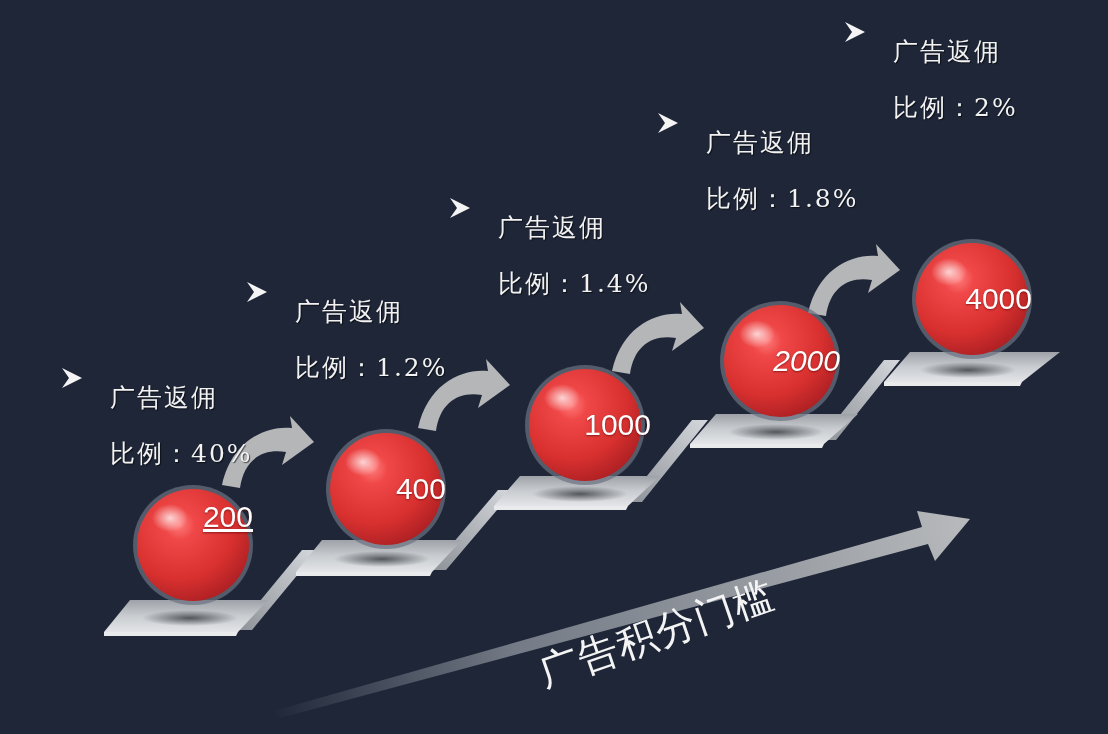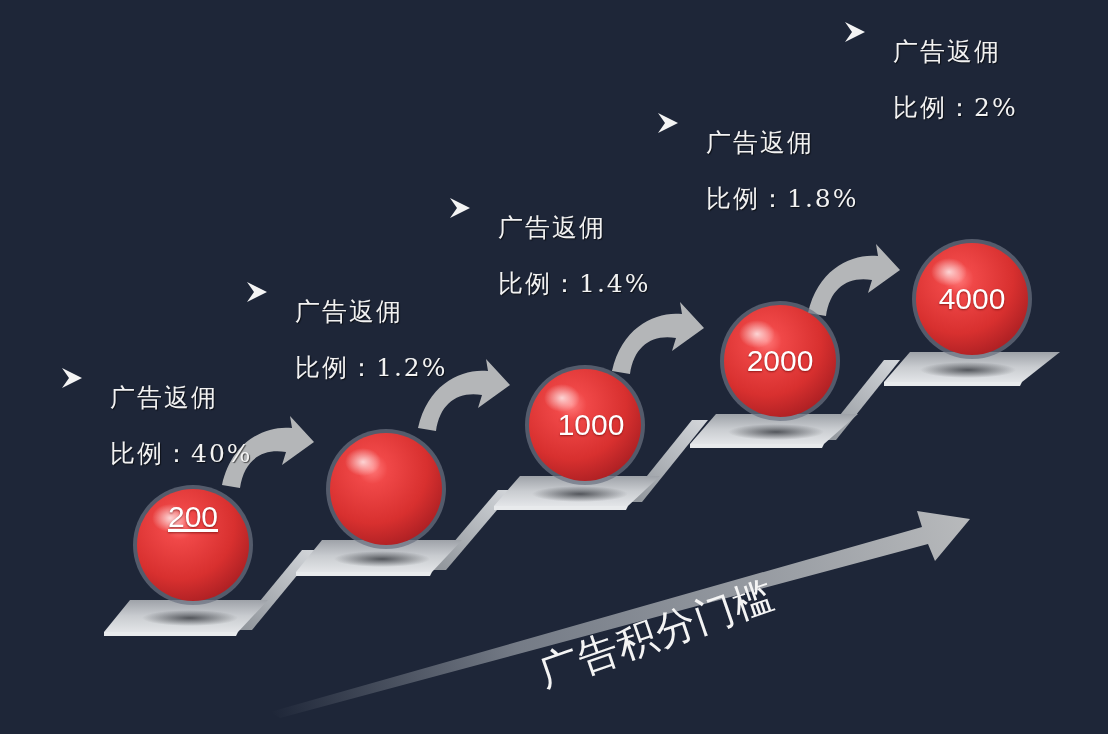--- a/index.html
+++ b/index.html
@@ -24,21 +24,21 @@
   .label .bullet {
     position: absolute;
     left: -50px; top: 0;
     width: 24px; height: 36px;
   }
   .label .line { display: block; white-space: nowrap; margin-top: 20px; }
 
   .sphere-text {
     position: absolute;
     width: 120px;
-    text-align: center;
+    text-align: right;
     color: #ffffff;
     font-family: "Liberation Sans", "DejaVu Sans", sans-serif;
     font-size: 30px;
     line-height: 36px;
     text-shadow: 0 1px 2px rgba(90,0,0,0.6);
   }
 
   .axis-label {
     position: absolute;
     left: 548px; top: 648px;
@@ -160,22 +160,23 @@
       </g>
       <g>
         <circle cx="972" cy="299" r="60" fill="#6b7282" opacity="0.7"></circle>
         <circle cx="972" cy="299" r="56" fill="url(#sphereGrad)"></circle>
         <ellipse cx="949" cy="272" rx="18" ry="14" fill="url(#shine)"></ellipse>
       </g>
     </g>
   </svg>
 
   <div class="sphere-text" style="left:133px; top:499px;text-decoration:underline;">200</div>
+  <div class="sphere-text" style="left:326px; top:471px;">400</div>
   <div class="sphere-text" style="left:525px; top:407px;padding-left:6px;">1000</div>
-  <div class="sphere-text" style="left:720px; top:343px;">2000</div>
+  <div class="sphere-text" style="left:720px; top:343px;font-style:italic;">2000</div>
   <div class="sphere-text" style="left:912px; top:281px;">4000</div>
 
   <div class="label" style="left:110px; top:360px;">
     <svg class="bullet" viewBox="0 0 24 36">
       <polygon points="2,8 22,18 2,28 9,18" fill="#f4f4f4"></polygon>
     </svg>
     <span class="line">广告返佣</span>
     <span class="line">比例：40%</span>
   </div>
 

